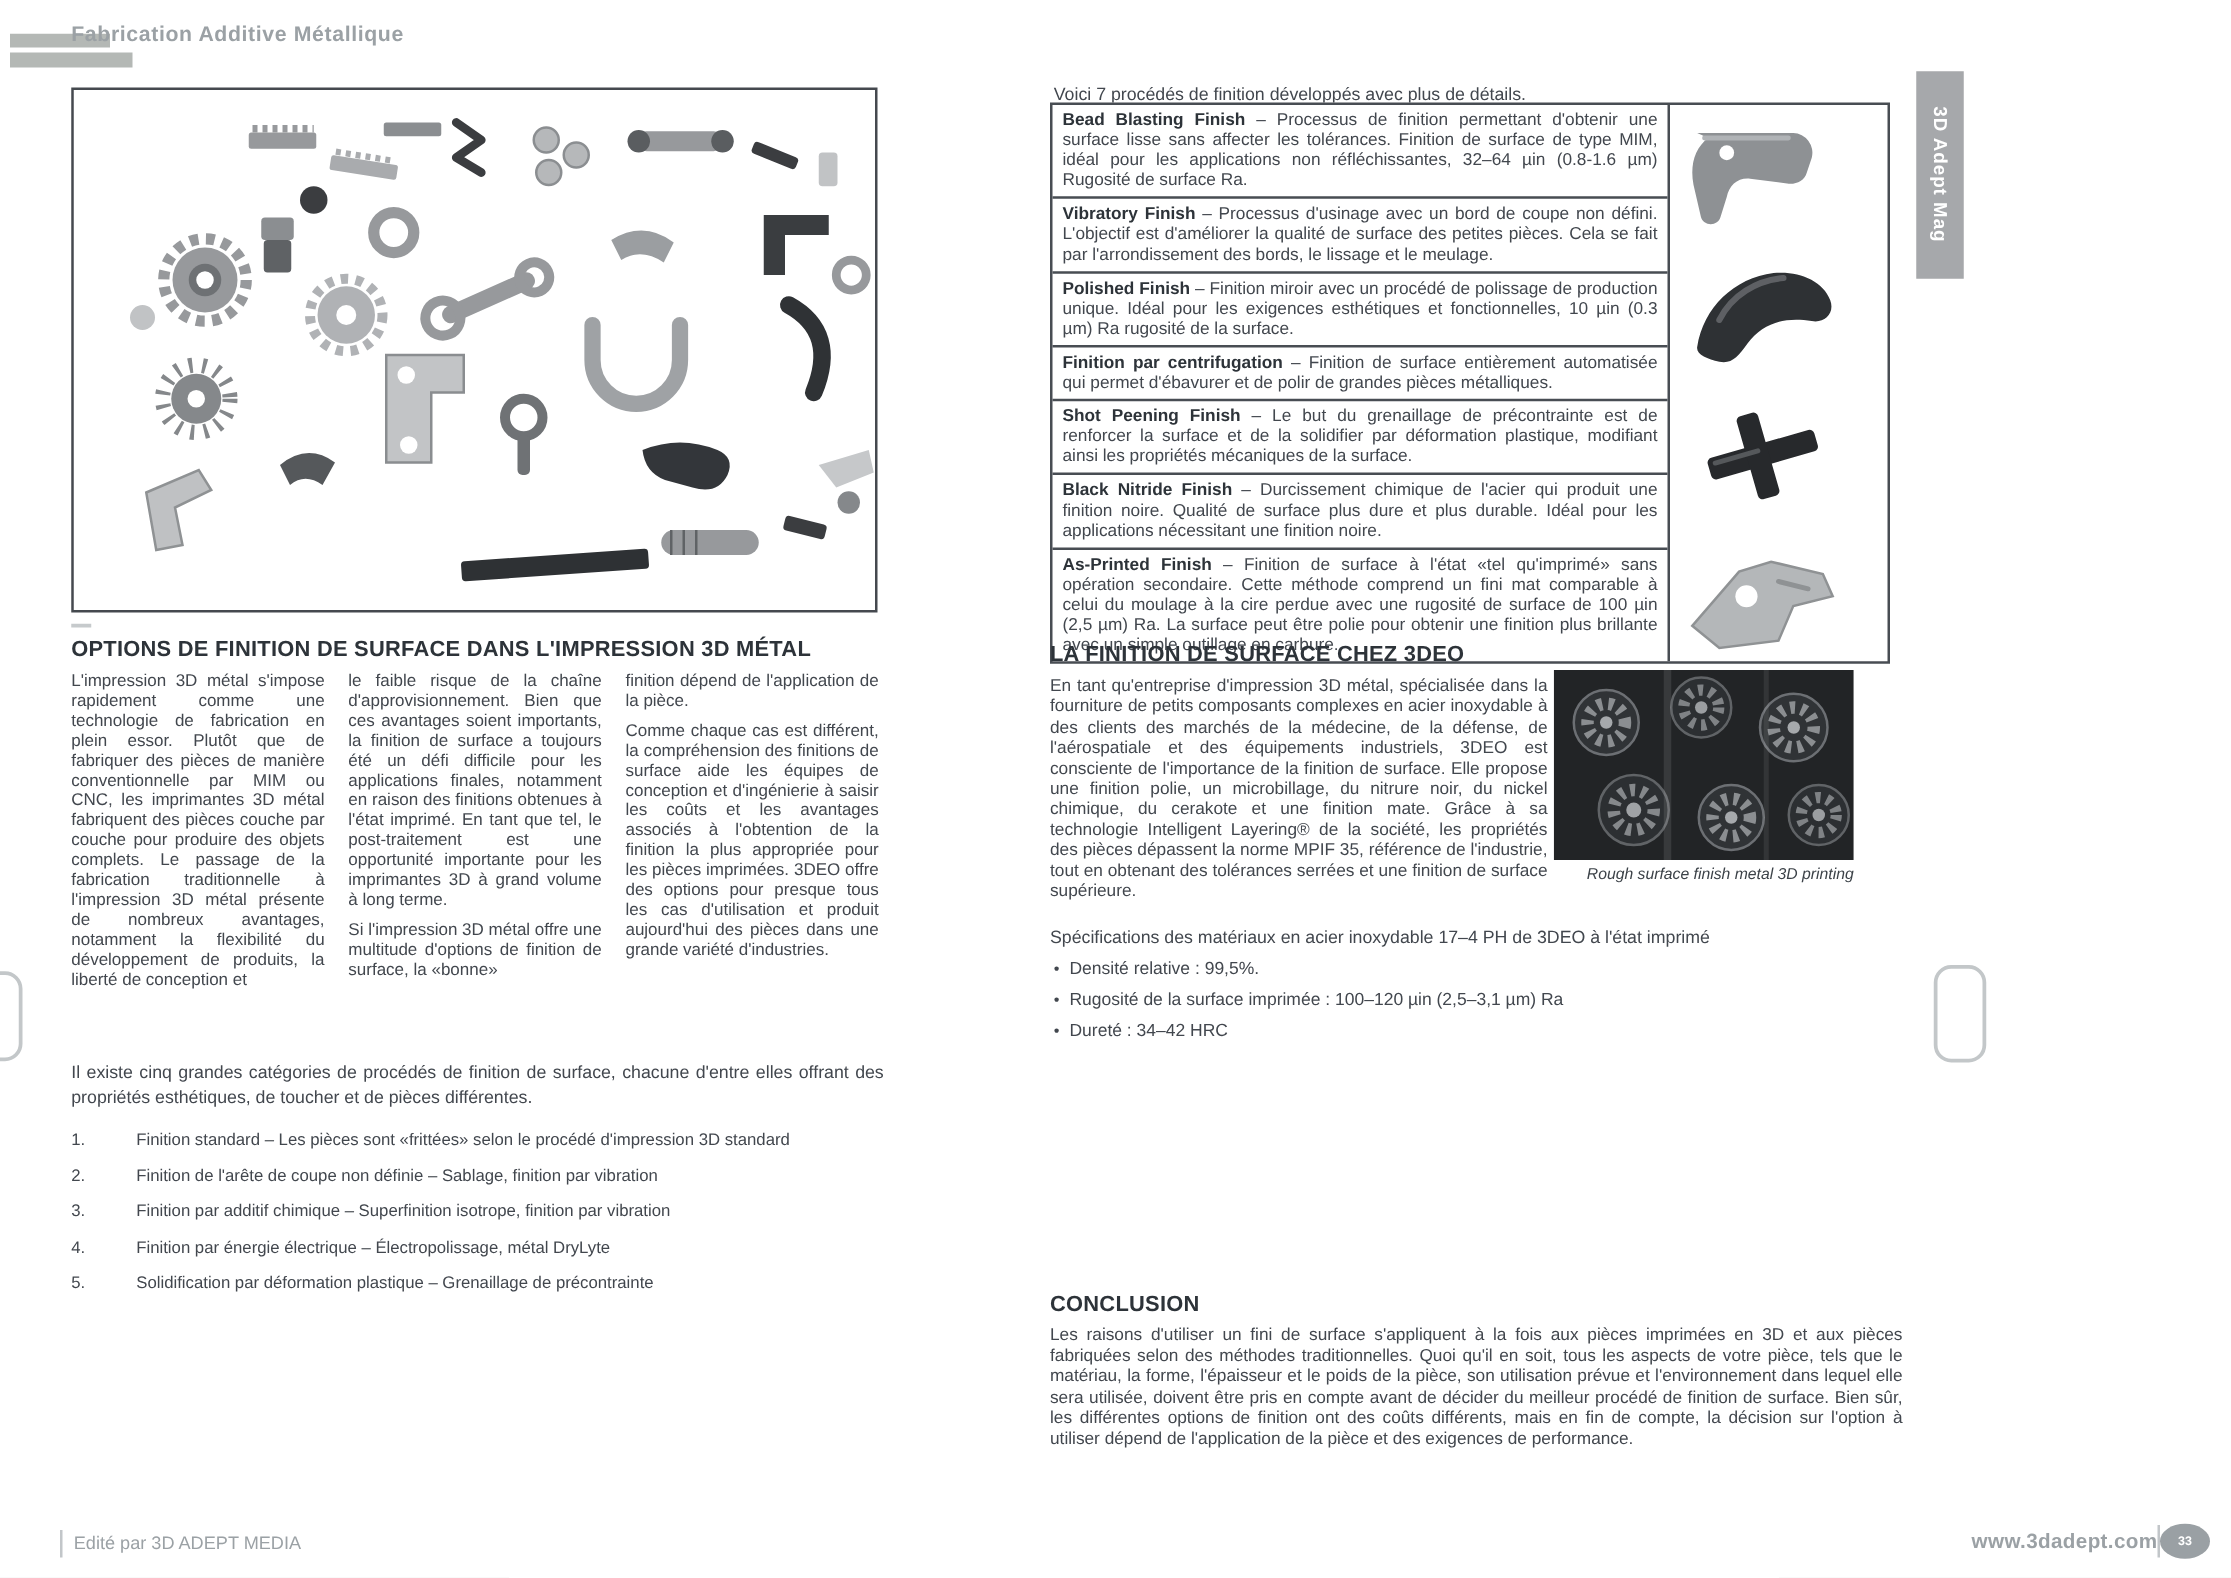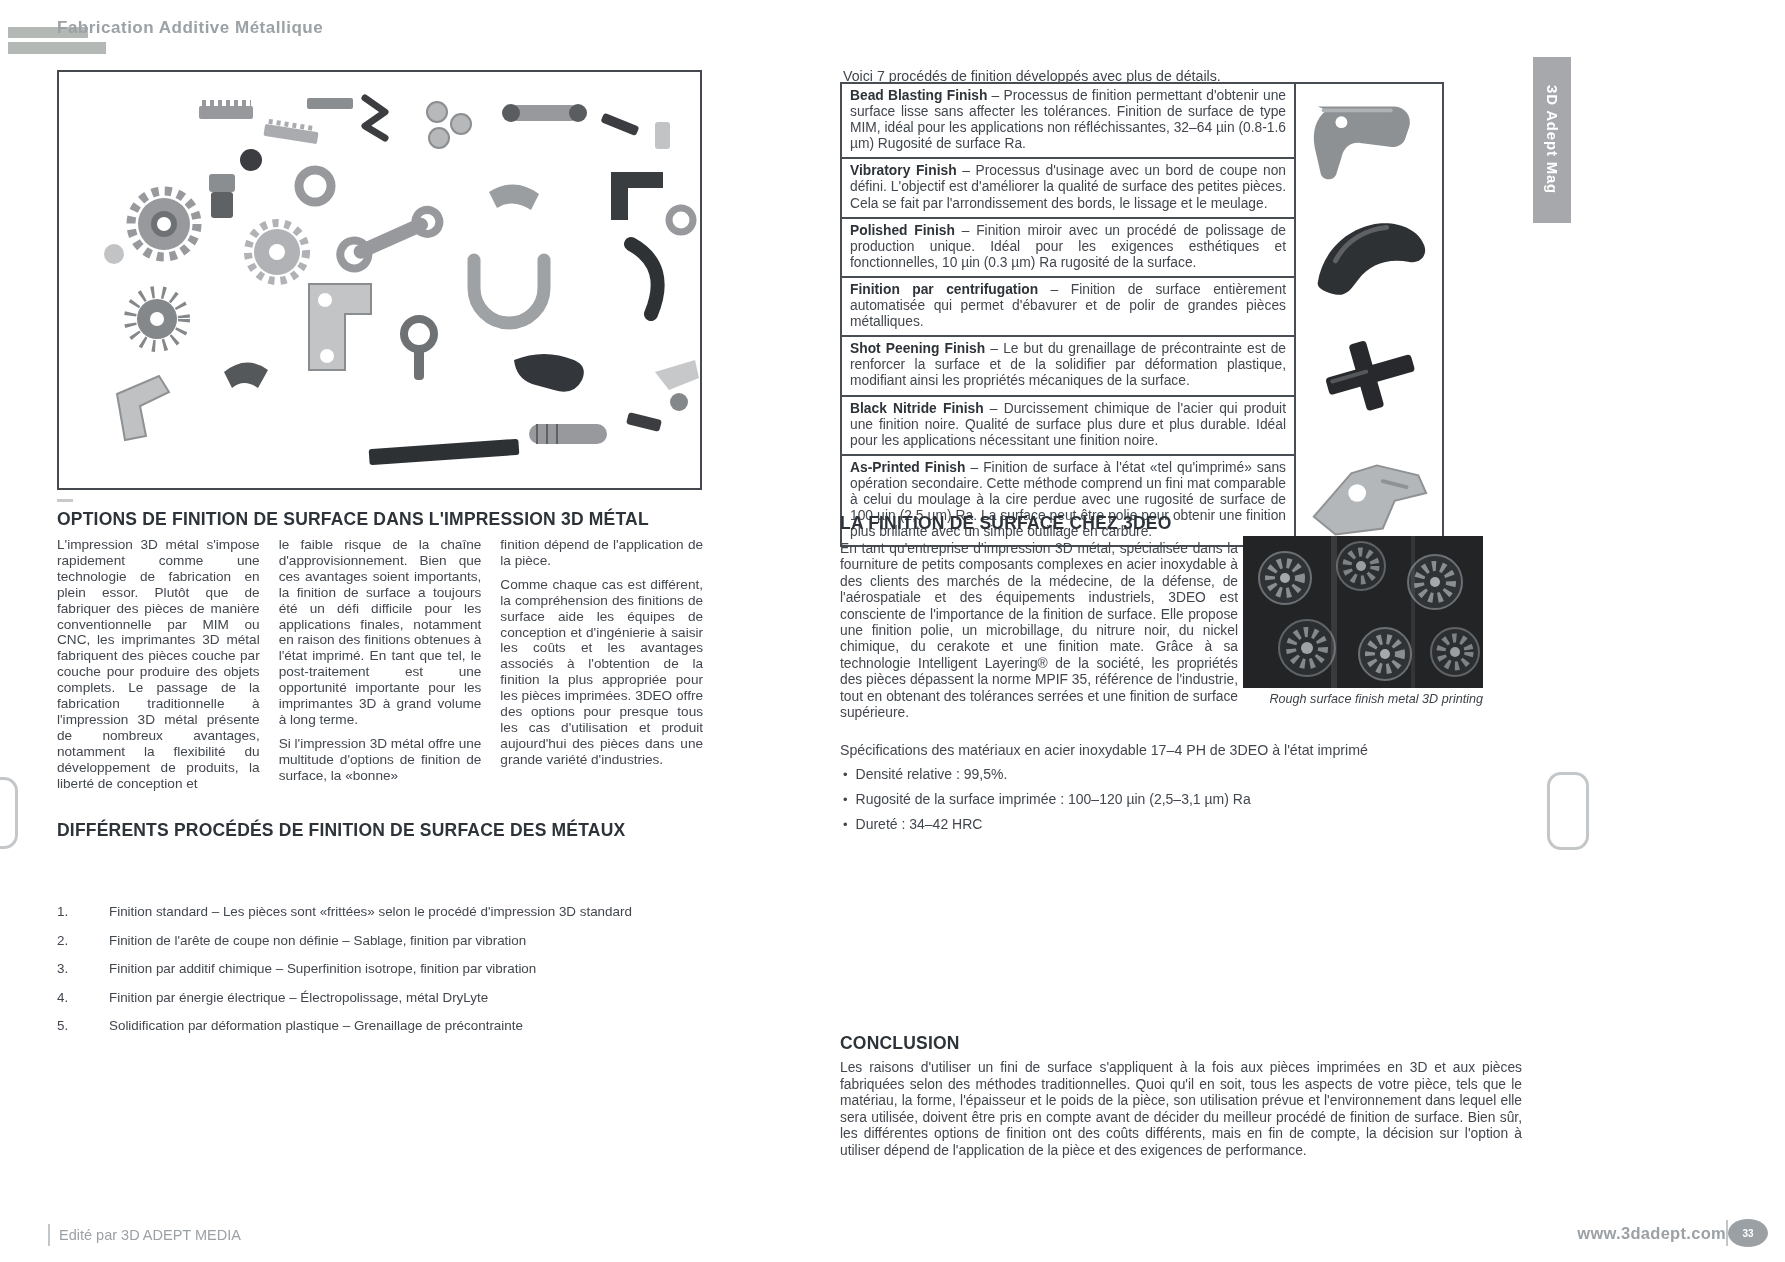--- a/index.html
+++ b/index.html
@@ -33,21 +33,21 @@
 
   .intro2 { position:absolute; left:57px; top:849px; width:650px; font-size:14.2px;
     line-height:19.5px; text-align:justify; }
   .num-list { position:absolute; left:57px; top:903px; width:650px; font-size:13.4px; }
   .num-row { display:flex; margin-bottom:10.5px; line-height:18px; }
   .num-cell { width:52px; flex:none; }
   .num-text { flex:1; }
 
   
   .r-intro { position:absolute; left:843px; top:48px; font-size:14.2px; color:#42474e;margin-top:20px; }
-  .ftable { position:absolute; left:840px; top:82px; width:604px; border:2px solid #484d53;
+  .ftable { position:absolute; left:840px; top:82px; width:672px; border:2px solid #484d53;
     display:flex; background:#fff; }
   .ftable-text { width:494px; border-right:2px solid #484d53; }
   .frow { padding:4px 8px 5px 8px; font-size:13.8px; line-height:16.1px; text-align:justify;
     border-bottom:2px solid #484d53; }
   .frow:last-child { border-bottom:none; }
   .fname { font-weight:700; color:#2d3339; }
   .ftable-imgs { width:146px; display:flex; flex-direction:column; align-items:center;
     justify-content:space-between; padding:6px 4px; }
 
   .deo-body { position:absolute; left:840px; top:541px; width:398px; font-size:13.8px;
@@ -178,21 +178,21 @@
     <div class="col">
       <p>le faible risque de la chaîne d'approvisionnement. Bien que ces avantages soient importants, la finition de surface a toujours été un défi difficile pour les applications finales, notamment en raison des finitions obtenues à l'état imprimé. En tant que tel, le post-traitement est une opportunité importante pour les imprimantes 3D à grand volume à long terme.</p>
       <p>Si l'impression 3D métal offre une multitude d'options de finition de surface, la «bonne»</p>
     </div>
     <div class="col">
       <p>finition dépend de l'application de la pièce.</p>
       <p>Comme chaque cas est différent, la compréhension des finitions de surface aide les équipes de conception et d'ingénierie à saisir les coûts et les avantages associés à l'obtention de la finition la plus appropriée pour les pièces imprimées. 3DEO offre des options pour presque tous les cas d'utilisation et produit aujourd'hui des pièces dans une grande variété d'industries.</p>
     </div>
   </div>
 
-  <div class="h1" style="left:57px; top:820px;">DIFFÉRENTS PROCÉDÉS DE FINITION DE SURFACE DES MÉTAUX</div>
+  <div class="intro2">Il existe cinq grandes catégories de procédés de finition de surface, chacune d'entre elles offrant des propriétés esthétiques, de toucher et de pièces différentes.</div>
 
   <div class="num-list">
     <div class="num-row">
       <span class="num-cell">1.</span>
       <span class="num-text">Finition standard – Les pièces sont «frittées» selon le procédé d'impression 3D standard</span>
     </div>
     <div class="num-row">
       <span class="num-cell">2.</span>
       <span class="num-text">Finition de l'arête de coupe non définie – Sablage, finition par vibration</span>
     </div>

